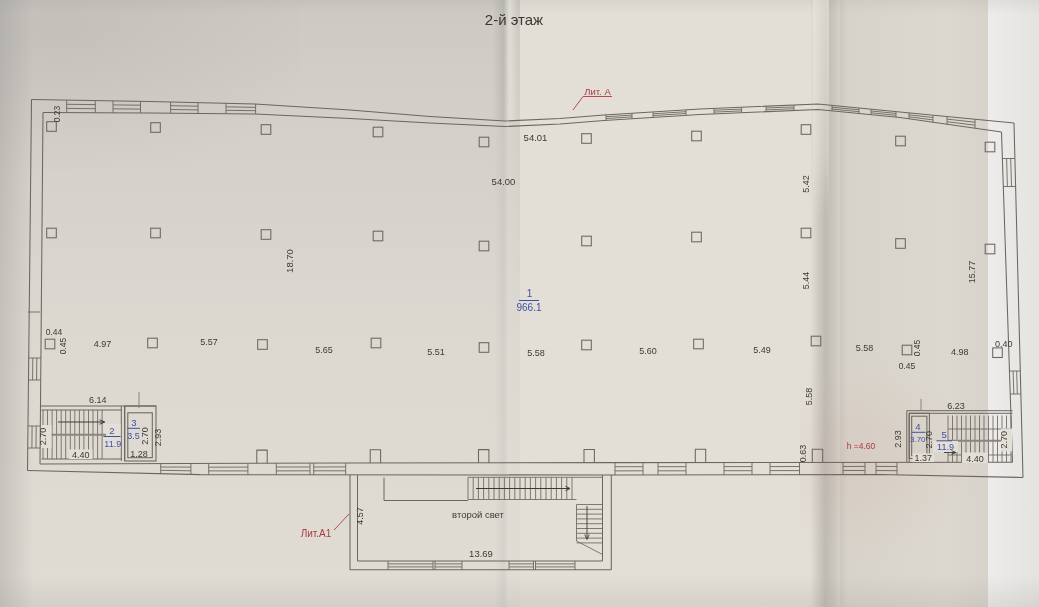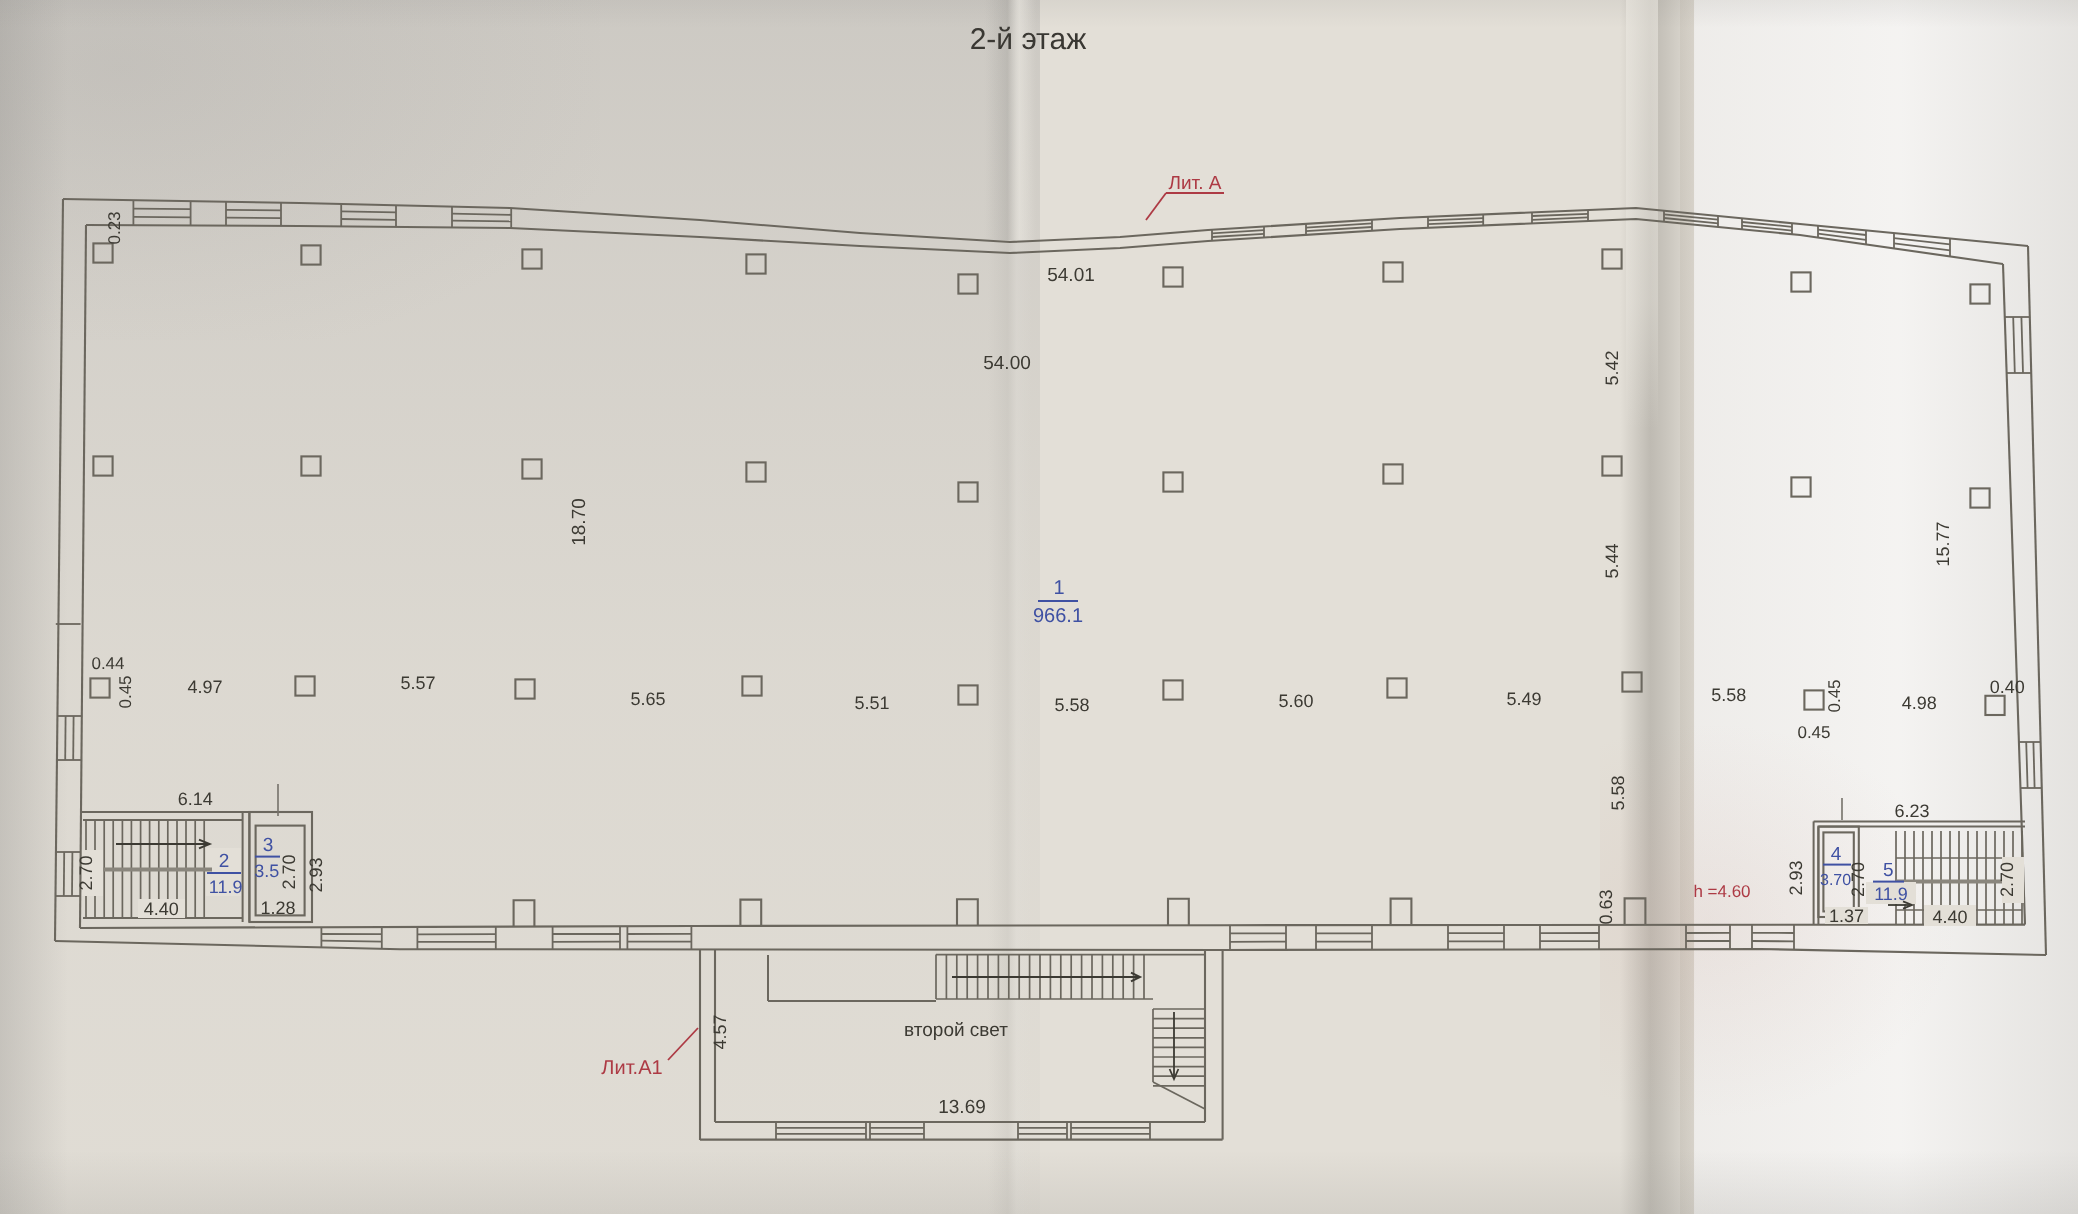--- a/index.html
+++ b/index.html
@@ -1,16 +1,16 @@
 <!DOCTYPE html>
 <html><head><meta charset="utf-8"><title>plan</title>
 <style>
 html,body{margin:0;padding:0;width:1039px;height:607px;overflow:hidden;
 font-family:"Liberation Sans",sans-serif;}
-#page{position:relative;width:847px;height:607px;background:#e3dfd7;}
+#page{position:relative;width:988px;height:607px;background:#e3dfd7;}
 .bg{position:absolute;pointer-events:none;}
 </style></head>
 <body>
 
 <div id="page">
 
 <div class="bg" style="left:0;top:0;width:520px;height:607px;background:linear-gradient(180deg,rgba(168,166,163,.38) 0%,rgba(168,166,163,.26) 22%,rgba(178,176,171,.14) 55%,rgba(186,184,179,.07) 100%);"></div>
 
 <div class="bg" style="left:0;top:0;width:300px;height:170px;background:radial-gradient(ellipse at 20% 20%,rgba(148,146,144,.18),rgba(148,146,144,0) 78%);"></div>
 

